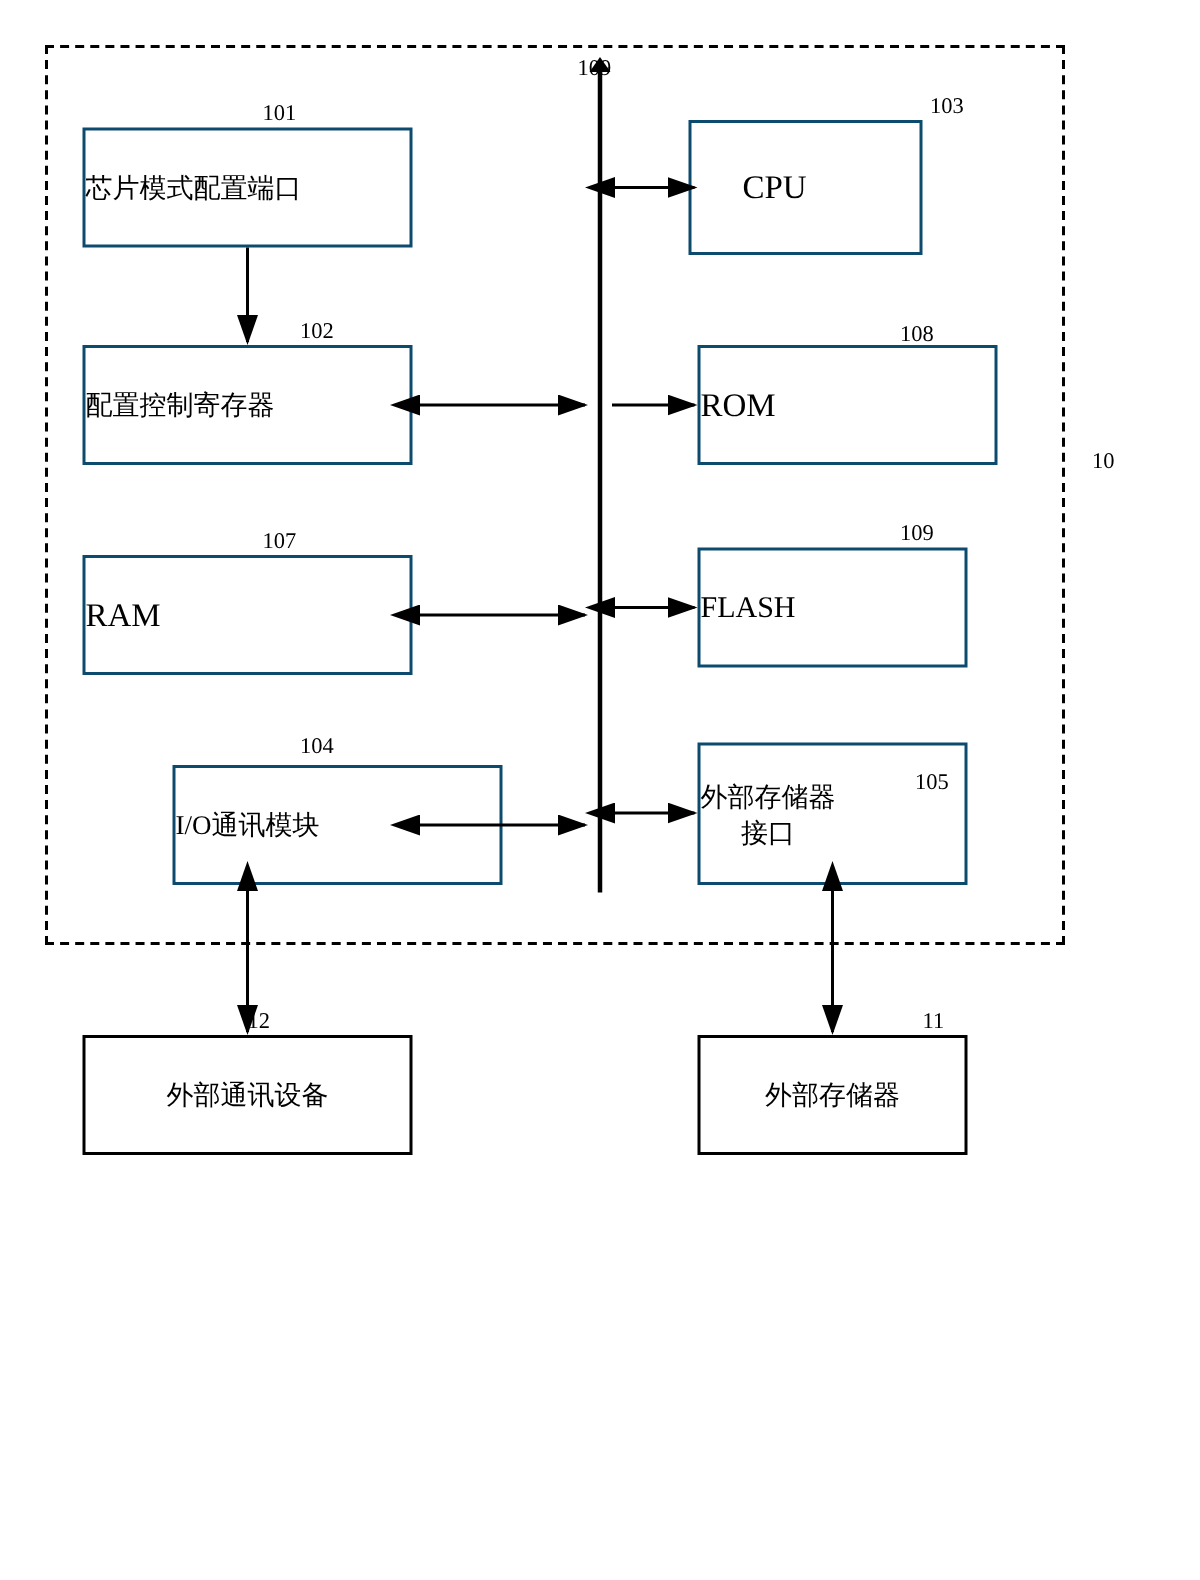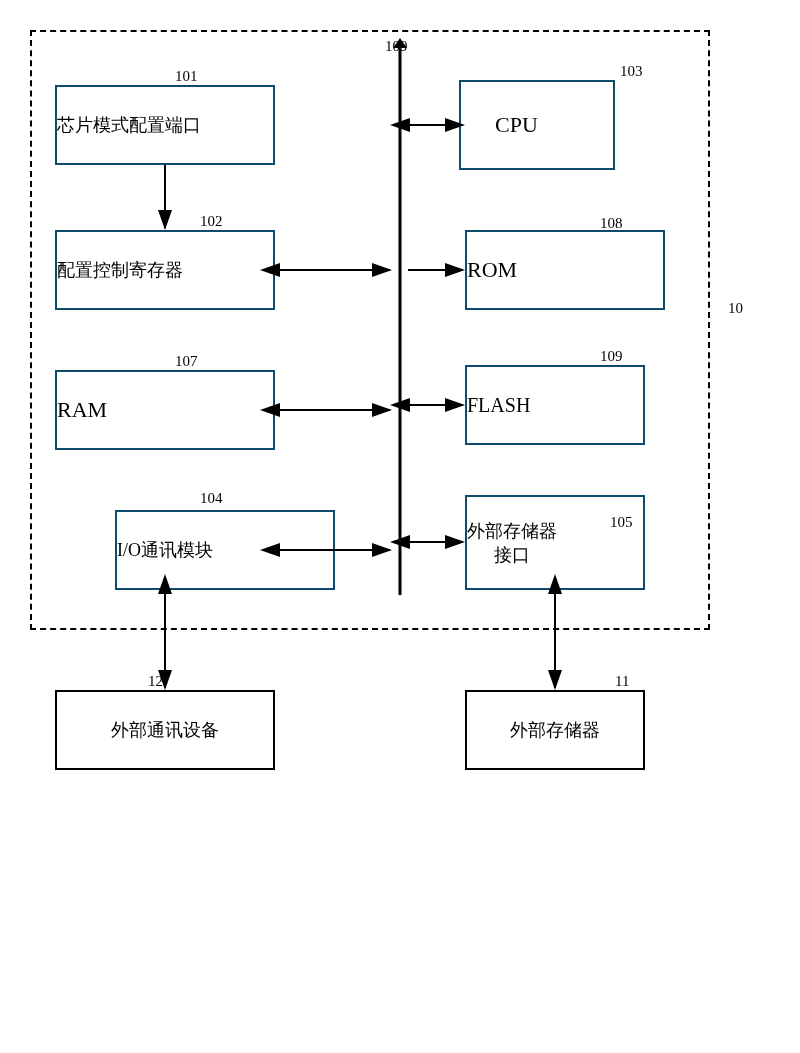--- a/index.html
+++ b/index.html
@@ -121,21 +121,21 @@
 
   <span class="ref-label" style="top:68px; left:175px;">101</span>
   <span class="ref-label" style="top:213px; left:200px;">102</span>
   <span class="ref-label" style="top:63px; left:620px;">103</span>
   <span class="ref-label" style="top:490px; left:200px;">104</span>
   <span class="ref-label" style="top:478px; left:610px;margin-top:36px;">105</span>
   <span class="ref-label" style="top:353px; left:175px;">107</span>
   <span class="ref-label" style="top:215px; left:600px;">108</span>
   <span class="ref-label" style="top:38px; left:385px;">109</span>
   <span class="ref-label" style="top:348px; left:600px;">109</span>
-  <span class="ref-label" style="top:673px; left:148px;">12</span>
+  <span class="ref-label" style="top:673px; left:165px;">12</span>
   <span class="ref-label" style="top:673px; left:615px;">11</span>
 
   <svg class="arrows-svg">
     <defs>
 
       <marker id="arrow-end" markerWidth="10" markerHeight="7" refX="9" refY="3.5" orient="auto">
         <polygon points="0 0, 10 3.5, 0 7" fill="#000"></polygon>
       </marker>
       <marker id="arrow-start" markerWidth="10" markerHeight="7" refX="1" refY="3.5" orient="auto-start-reverse">
         <polygon points="0 0, 10 3.5, 0 7" fill="#000"></polygon>

